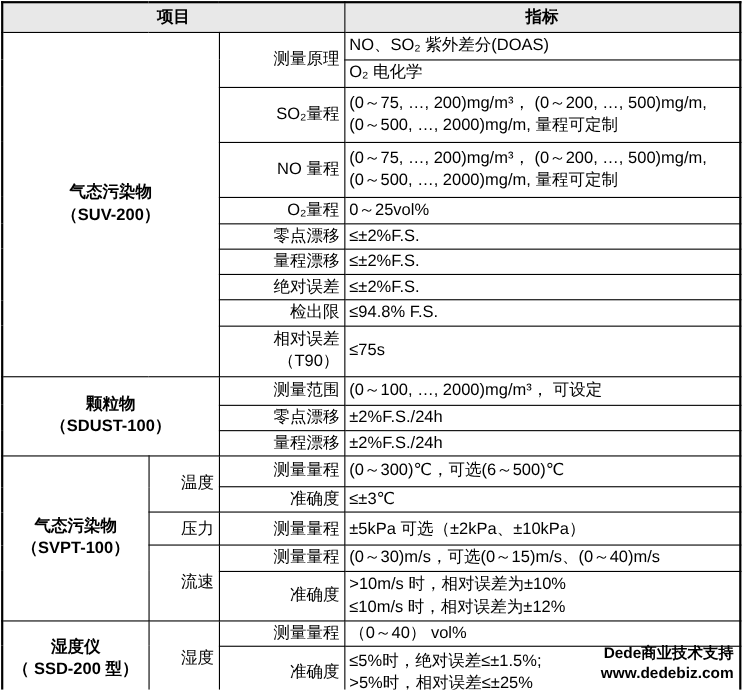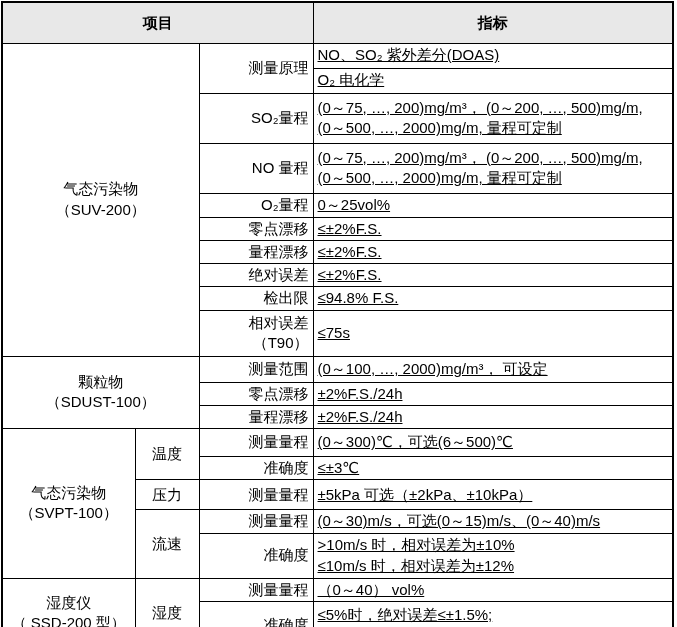--- a/index.html
+++ b/index.html
@@ -34,34 +34,34 @@
   td.hdr {
     background: #e8e8e8;
     font-weight: bold;
     font-size: 16px;
     text-align: center;
     padding: 3px 0;
   }
   td.section {
     text-align: center;
     white-space: pre-line;
+    font-weight: bold;
   }
   td.group {
-    text-align: center;
+    text-align: right;
   }
   td.lbl {
     text-align: right;
     padding-left: 8px;
     white-space: pre-line;
   }
   td.val {
     text-align: left;
     padding-left: 7px;
     white-space: pre-line;
-    text-decoration: underline;
   }
   .watermark {
     position: absolute;
     right: 10px;
     bottom: 7px;
     text-align: right;
     font-weight: bold;
     font-size: 14px;
     line-height: 1.25;
     color: #000000;
@@ -73,21 +73,21 @@
 <div class="page">
   <table class="specs">
     <colgroup>
       <col style="width:133px">
       <col style="width:64px">
       <col style="width:114px">
       <col style="width:360px">
     </colgroup>
 
     <tbody>
-        <tr style="height:41px">
+        <tr style="height:27px">
       <td class="hdr" colspan="3">项目</td>
       <td class="hdr">指标</td>
     </tr>
 
     <tr style="height:25px">
       <td class="section" colspan="2" rowspan="10"><span>气态污染物</span><br><span>（SUV-200）</span></td>
       <td class="lbl" rowspan="2">测量原理</td>
       <td class="val">NO、SO₂  紫外差分(DOAS)</td>
     </tr>
     <tr style="height:25px">
@@ -176,13 +176,17 @@
       <td class="val">（0～40） vol%</td>
     </tr>
     <tr style="height:48px">
       <td class="lbl">准确度</td>
       <td class="val">≤5%时，绝对误差≤±1.5%;
 &gt;5%时，相对误差≤±25%</td>
     </tr>
   </tbody>
     </table>
 
+  <div class="watermark">
+    <div>Dede商业技术支持</div>
+    <div>www.dedebiz.com</div>
+  </div>
 </div>
 
 </body></html>

